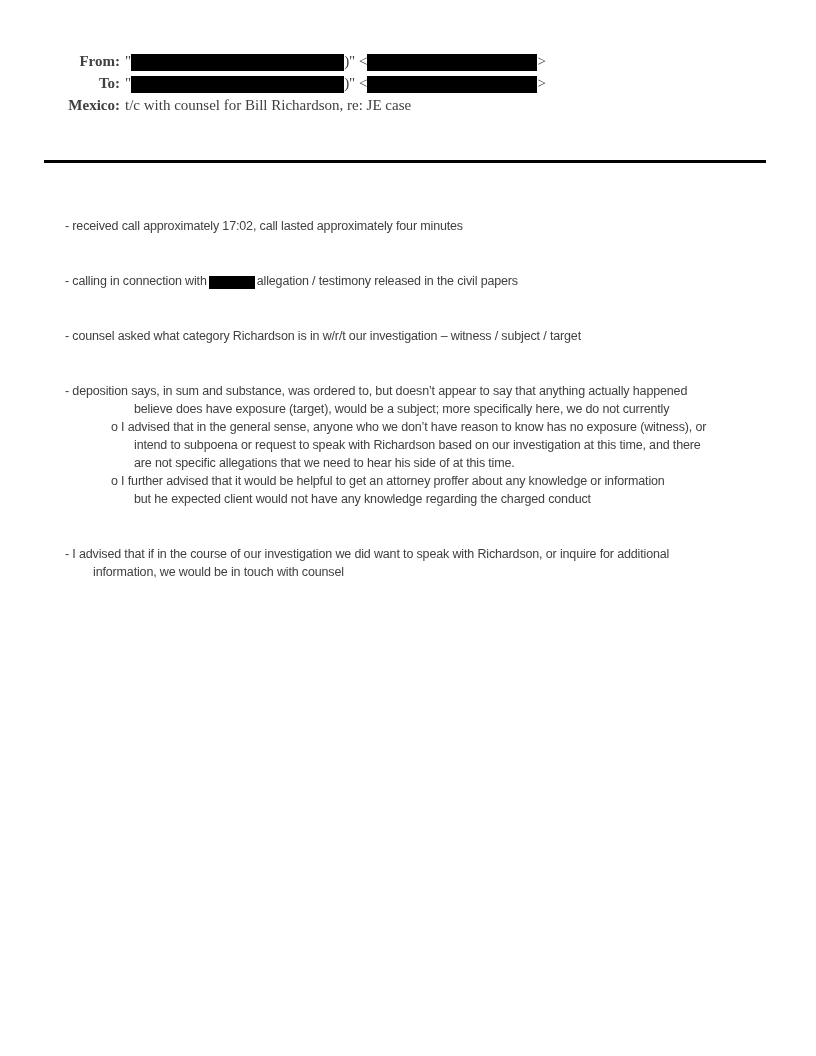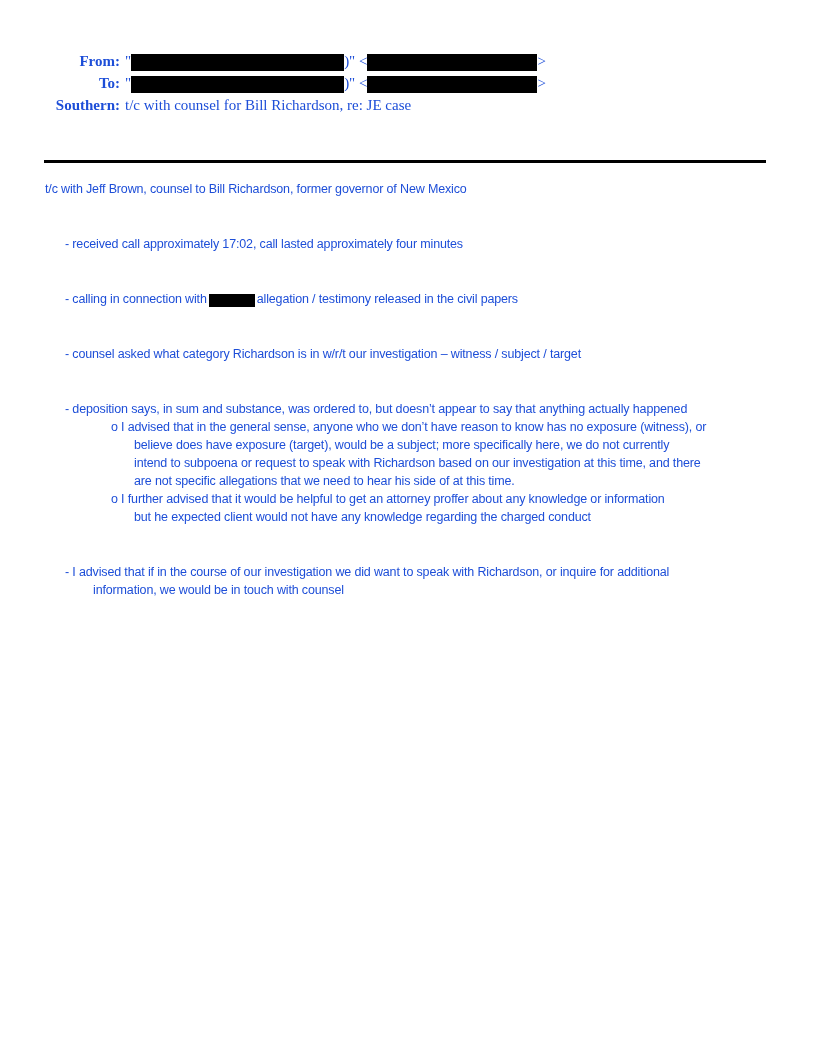--- a/index.html
+++ b/index.html
@@ -1,17 +1,17 @@
 <!DOCTYPE html>
 <html><head>
 <meta charset="utf-8">
 <style>
   html,body{margin:0;padding:0;background:#e8e8e8;}
   .page{
-    position:relative;width:816px;height:1056px;background:#ffffff;color:#1d4ed8;
+    position:relative;width:816px;height:1056px;background:#ffffff;color:#404040;
     margin:0 auto;overflow:hidden;
   }
   
   .email-header{
     position:absolute;left:45px;top:50px;
     font-family:"Liberation Serif",serif;font-size:15px;line-height:22px;
   }
   .hrow{display:flex;align-items:baseline;}
   .hlabel{flex:0 0 75px;width:75px;text-align:right;font-weight:700;}
   .hval{margin-left:5px;white-space:pre;}
@@ -54,33 +54,32 @@
   <div class="email-header">
       <div class="hrow">
         <span class="hlabel">From:</span>
         <span class="hval">"<span class="redact" style="width: 213px; height: 17px;"></span>)" &lt;<span class="redact" style="width: 170px; height: 17px;"></span>&gt;</span>
       </div>
       <div class="hrow">
         <span class="hlabel">To:</span>
         <span class="hval">"<span class="redact" style="width: 213px; height: 17px;"></span>)" &lt;<span class="redact" style="width: 170px; height: 17px;"></span>&gt;</span>
       </div>
       <div class="hrow">
-        <span class="hlabel">Southern:</span>
+        <span class="hlabel">Mexico:</span>
         <span class="hval">t/c with counsel for Bill Richardson, re: JE case</span>
       </div>
     </div>
   <div class="rule"></div>
   <div class="email-body">
-      <div class="bline ind0">t/c with Jeff Brown, counsel to Bill Richardson, former governor of New Mexico</div>
       <div class="bline ind1">- received call approximately 17:02, call lasted approximately four minutes</div>
       <div class="bline ind1">- calling in connection with<span class="redact-inline" style="width: 46px; height: 13px;"></span>allegation / testimony released in the civil papers</div>
       <div class="bline ind1">- counsel asked what category Richardson is in w/r/t our investigation – witness / subject / target</div>
       <div class="bline ind1">- deposition says, in sum and substance, was ordered to, but doesn’t appear to say that anything actually happened</div>
+      <div class="bline ind3">believe does have exposure (target), would be a subject; more specifically here, we do not currently</div>
       <div class="bline ind2">o I advised that in the general sense, anyone who we don’t have reason to know has no exposure (witness), or</div>
-      <div class="bline ind3">believe does have exposure (target), would be a subject; more specifically here, we do not currently</div>
       <div class="bline ind3">intend to subpoena or request to speak with Richardson based on our investigation at this time, and there</div>
       <div class="bline ind3">are not specific allegations that we need to hear his side of at this time.</div>
       <div class="bline ind2">o I further advised that it would be helpful to get an attorney proffer about any knowledge or information</div>
       <div class="bline ind3">but he expected client would not have any knowledge regarding the charged conduct</div>
       <div class="bline ind1">- I advised that if in the course of our investigation we did want to speak with Richardson, or inquire for additional</div>
       <div class="bline ind1w">information, we would be in touch with counsel</div>
     </div>
 </div>
 
 </body></html>

